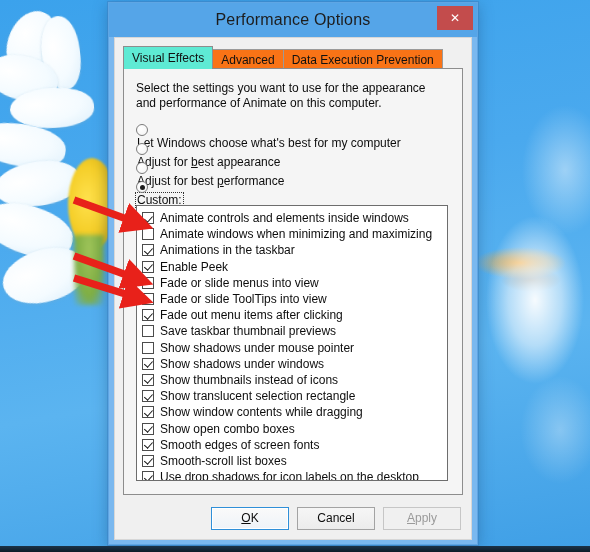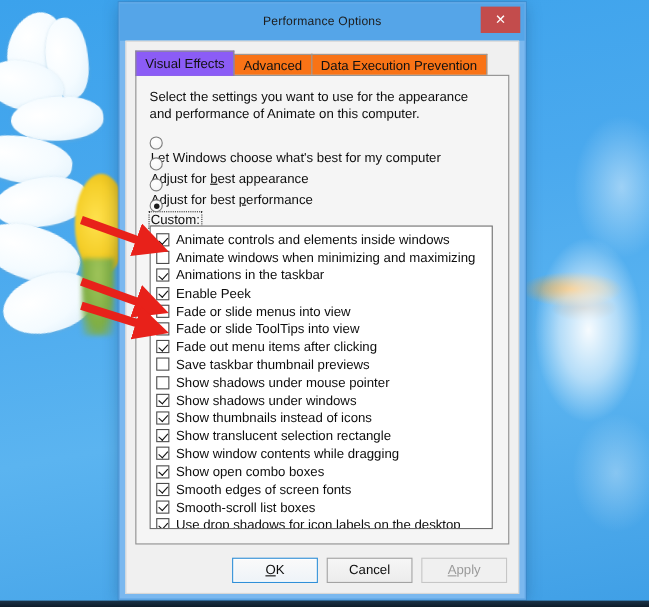--- a/index.html
+++ b/index.html
@@ -71,21 +71,21 @@
   }
   #titlebar {
     position: relative;
     height: 34px;
     background: #55a5e8;
     display: flex;
     align-items: center;
     justify-content: center;
   }
   #title-text {
-    font-size: 11px;
+    font-size: 16px;
     color: #1d1d1d;
     letter-spacing: 0.2px;
   }
   #close-button {
     position: absolute;
     right: 4px;
     top: 3px;
     width: 36px;
     height: 24px;
     background: #c34c4c;
@@ -129,21 +129,21 @@
     border: 1px solid #9a9a9a;
     border-bottom: none;
     margin-right: -1px;
     cursor: pointer;
     user-select: none;
     box-sizing: border-box;
   }
   .tab.active {
     height: 23px;
     line-height: 22px;
-    background: #8b5cf6;
+    background: #5eead4;
     border-color: #8d8d8d;
     position: relative;
     z-index: 3;
   }
 
   
   #tabpanel {
     position: absolute;
     left: 8px;
     right: 8px;

